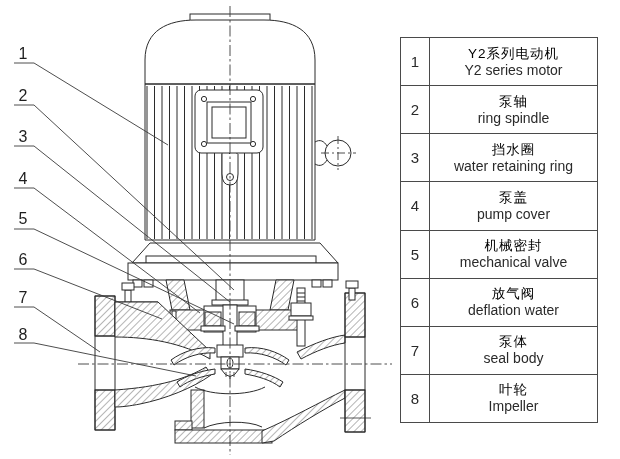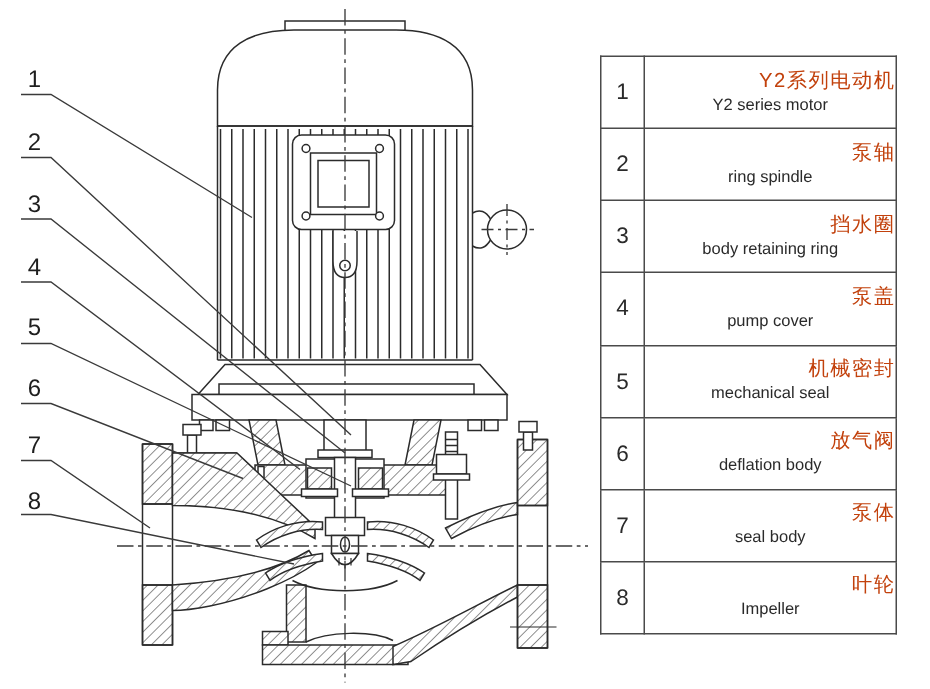--- a/index.html
+++ b/index.html
@@ -13,22 +13,22 @@
     font-size:16px;line-height:18px;color:#1e1e1e;
   }
   .parts-table{
     position:absolute;left:400px;top:37px;width:198px;height:386px;
     border-collapse:collapse;table-layout:fixed;background:#ffffff;
   }
   .parts-table td{
     border:1.6px solid #4a4a4a;padding:0;vertical-align:middle;text-align:center;
   }
   .parts-table .num-cell{width:28px;font-size:15px;color:#2a2a2a;}
-  .name-zh{font-size:13.5px;letter-spacing:1px;line-height:17px;color:#c2410c;text-align:right;}
-  .name-en{font-size:11px;line-height:17px;color:#2a2a2a;}
+  .name-zh{font-size:13.5px;letter-spacing:1px;line-height:17px;color:#000000;}
+  .name-en{font-size:14px;line-height:17px;color:#2a2a2a;}
 </style>
 </head>
 <body>
 
 <div id="stage">
 
   <svg id="drawing" width="400" height="459" viewBox="0 0 400 459">
     <defs>
       <pattern id="h45" patternUnits="userSpaceOnUse" width="5" height="5" patternTransform="rotate(45)">
         <rect width="5" height="5" fill="#ffffff"></rect>
@@ -188,42 +188,42 @@
         <td class="num-cell">2</td>
         <td>
           <div class="name-zh">泵轴</div>
           <div class="name-en">ring spindle</div>
         </td>
       </tr>
       <tr style="height:48px">
         <td class="num-cell">3</td>
         <td>
           <div class="name-zh">挡水圈</div>
-          <div class="name-en">body retaining ring</div>
+          <div class="name-en">water retaining ring</div>
         </td>
       </tr>
       <tr style="height:48px">
         <td class="num-cell">4</td>
         <td>
           <div class="name-zh">泵盖</div>
           <div class="name-en">pump cover</div>
         </td>
       </tr>
       <tr style="height:48px">
         <td class="num-cell">5</td>
         <td>
           <div class="name-zh">机械密封</div>
-          <div class="name-en">mechanical seal</div>
+          <div class="name-en">mechanical valve</div>
         </td>
       </tr>
       <tr style="height:48px">
         <td class="num-cell">6</td>
         <td>
           <div class="name-zh">放气阀</div>
-          <div class="name-en">deflation body</div>
+          <div class="name-en">deflation water</div>
         </td>
       </tr>
       <tr style="height:48px">
         <td class="num-cell">7</td>
         <td>
           <div class="name-zh">泵体</div>
           <div class="name-en">seal body</div>
         </td>
       </tr>
       <tr style="height:48px">

